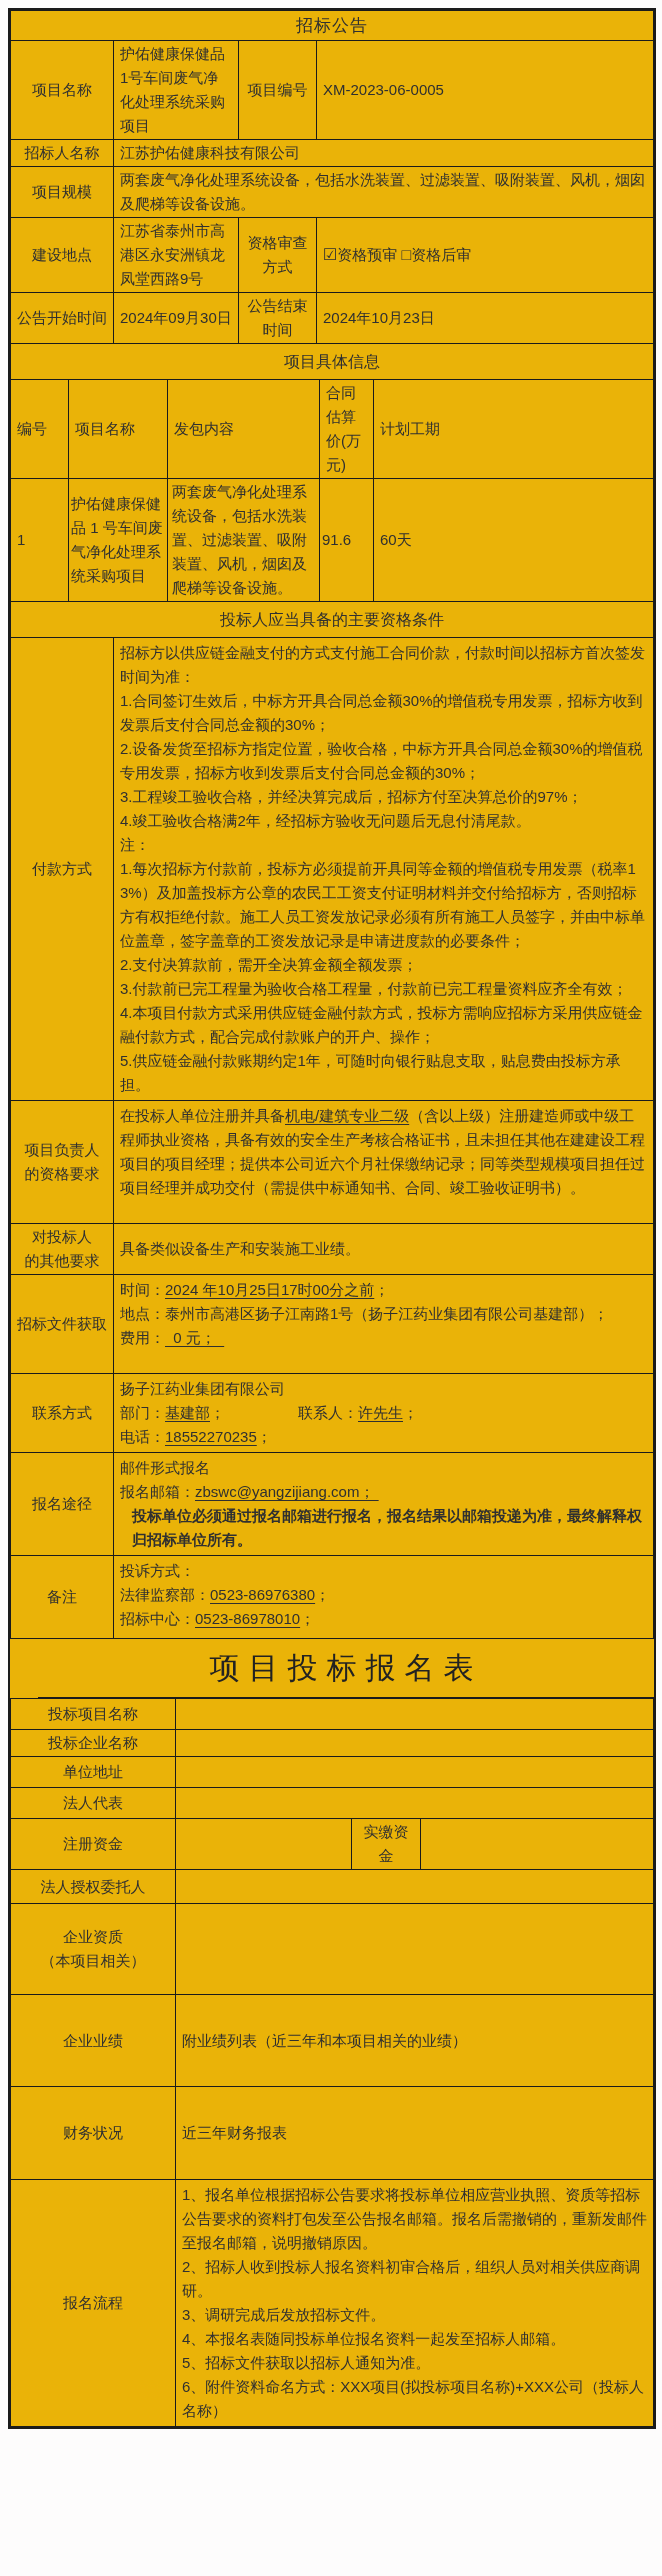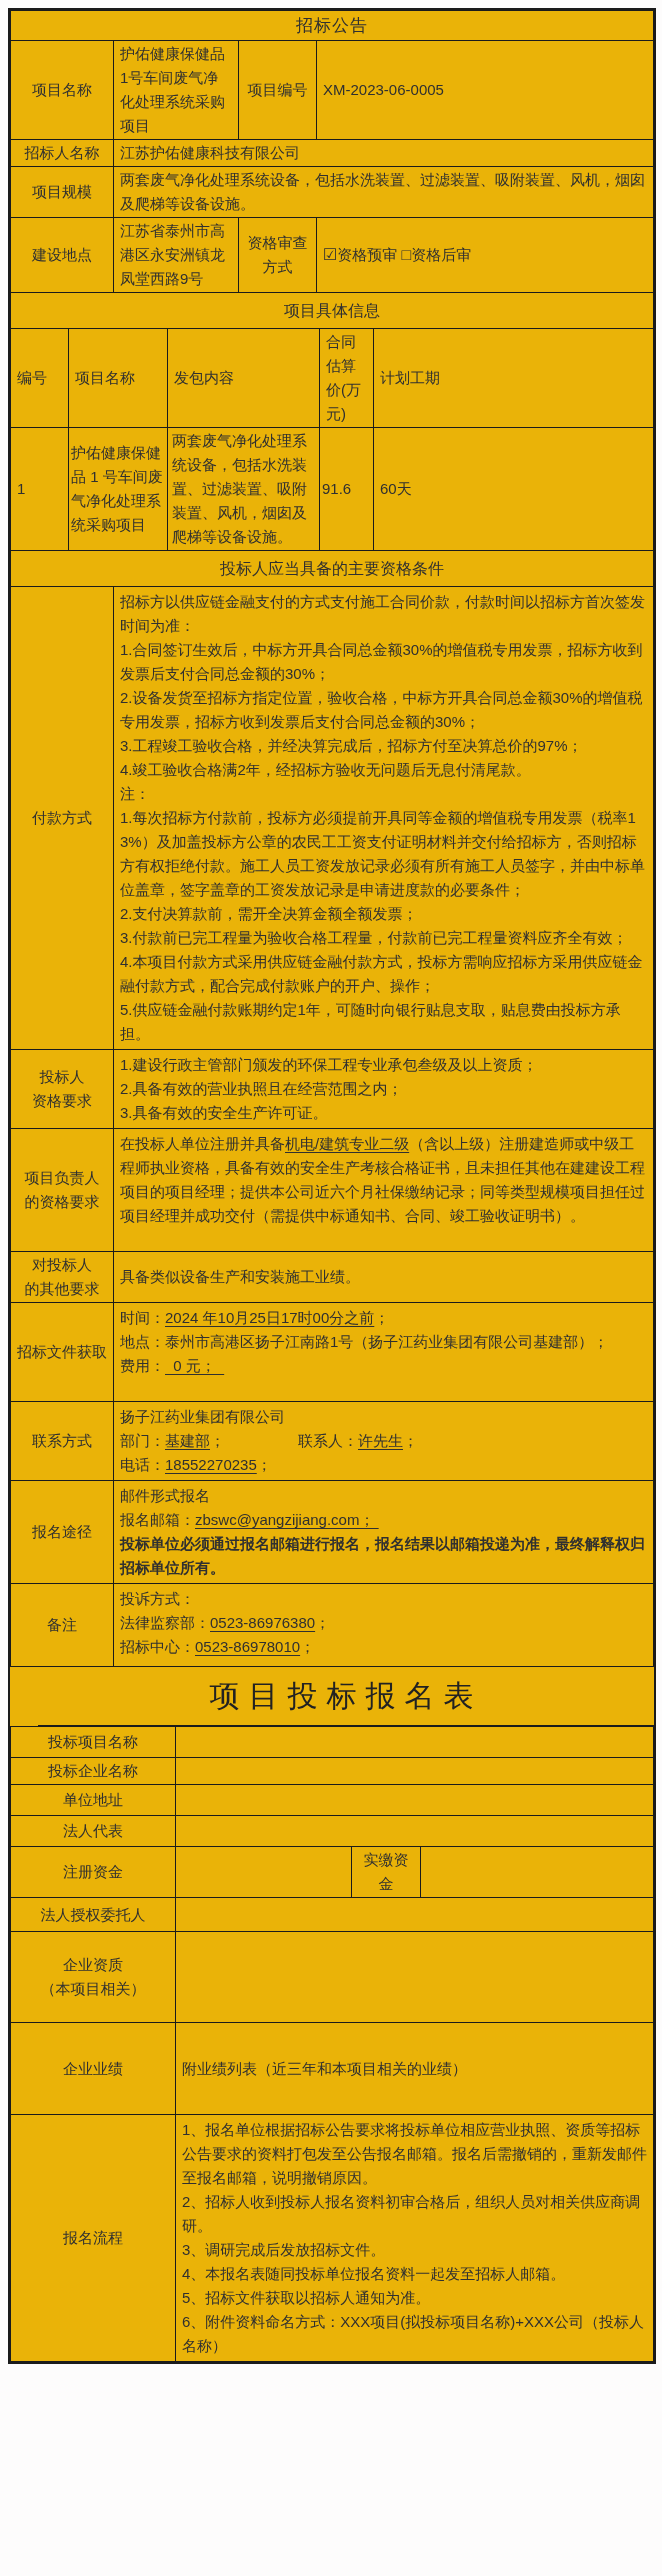--- a/index.html
+++ b/index.html
@@ -5,21 +5,21 @@
   html,body{margin:0;padding:0;background:#fdfcfc;}
   body{width:662px;min-height:2576px;font-family:"Liberation Sans","DejaVu Sans",sans-serif;color:#303030;}
   .doc{width:644px;margin:8px 0 0 8px;border:2px solid #1b1b1b;background:#eab308;}
   table{width:100%;border-collapse:collapse;table-layout:fixed;}
   .doc table + table{margin-top:-1px;}
   td{border:1px solid #1b1b1b;padding:1px 6px;font-size:15px;line-height:24px;vertical-align:middle;word-break:break-all;}
   .c{}
   .top{vertical-align:top;padding-top:3px;padding-bottom:3px;}
   .lbl{text-align:center;}
   .u{text-decoration:underline;text-underline-offset:3px;}
-  .b{font-weight:bold;}
+  .b{font-weight:bold;margin-left:12px;}
   .pre{white-space:pre-wrap;}
   .doc-title{height:27px;text-align:center;font-size:17px;letter-spacing:1px;}
   .sec-hd{height:33px;text-align:center;font-size:16px;}
   .form-title{height:58px;line-height:58px;text-align:center;font-family:Liberation Serif, serif;font-size:30px;letter-spacing:9px;color:#222;border-top:1px solid #1b1b1b;border-bottom:1px solid #1b1b1b;margin-top:-1px;margin-left:28px;}
   .gap{display:inline-block;width:73px;}
   p{margin:0;}
   .chk{font-size:16px;}
 </style>
 </head>
 <body>
@@ -52,20 +52,26 @@
       <td colspan="3">两套废气净化处理系统设备，包括水洗装置、过滤装置、吸附装置、风机，烟囱及爬梯等设备设施。</td>
     </tr>
     <tr style="height:75px">
       <td class="lbl">建设地点</td>
       <td class="c">江苏省泰州市高港区永安洲镇龙凤堂西路9号</td>
       <td class="lbl">资格审查方式</td>
       <td class="c">
         <span class="chk">☑</span><span>资格预审</span>
         <span class="chk">□</span><span>资格后审</span>
       </td>
+    </tr>
+    <tr style="height:50px">
+      <td class="lbl">公告开始时间</td>
+      <td class="c">2024年09月30日</td>
+      <td class="lbl">公告结束时间</td>
+      <td class="c">2024年10月23日</td>
     </tr>
     <tr>
       <td colspan="4" class="sec-hd">项目具体信息</td>
     </tr>
   </tbody>
     </table>
 
   <table>
     <colgroup>
         <col style="width:58px">
@@ -110,31 +116,20 @@
         <p>3.工程竣工验收合格，并经决算完成后，招标方付至决算总价的97%；</p>
         <p>4.竣工验收合格满2年，经招标方验收无问题后无息付清尾款。</p>
         <p>注：</p>
         <p>1.每次招标方付款前，投标方必须提前开具同等金额的增值税专用发票（税率13%）及加盖投标方公章的农民工工资支付证明材料并交付给招标方，否则招标方有权拒绝付款。施工人员工资发放记录必须有所有施工人员签字，并由中标单位盖章，签字盖章的工资发放记录是申请进度款的必要条件；</p>
         <p>2.支付决算款前，需开全决算金额全额发票；</p>
         <p>3.付款前已完工程量为验收合格工程量，付款前已完工程量资料应齐全有效；</p>
         <p>4.本项目付款方式采用供应链金融付款方式，投标方需响应招标方采用供应链金融付款方式，配合完成付款账户的开户、操作；</p>
         <p>5.供应链金融付款账期约定1年，可随时向银行贴息支取，贴息费由投标方承担。</p>
       </td>
     </tr>
-    <tr style="height:73px">
-      <td class="lbl">
-        <div>投标人</div>
-        <div>资格要求</div>
-      </td>
-      <td class="top">
-        <p>1.建设行政主管部门颁发的环保工程专业承包叁级及以上资质；</p>
-        <p>2.具备有效的营业执照且在经营范围之内；</p>
-        <p>3.具备有效的安全生产许可证。</p>
-      </td>
-    </tr>
     <tr style="height:123px">
       <td class="lbl">
         <div>项目负责人</div>
         <div>的资格要求</div>
       </td>
       <td class="top">
         <span>在投标人单位注册并具备</span><span class="u">机电/建筑专业二级</span><span>（含以上级）注册建造师或中级工程师执业资格，具备有效的安全生产考核合格证书，且未担任其他在建建设工程项目的项目经理；提供本公司近六个月社保缴纳记录；同等类型规模项目担任过项目经理并成功交付（需提供中标通知书、合同、竣工验收证明书）。</span>
       </td>
     </tr>
     <tr style="height:48px">
@@ -218,20 +213,24 @@
     <tr style="height:91px">
       <td class="lbl">
         <div>企业资质</div>
         <div>（本项目相关）</div>
       </td>
       <td colspan="3"></td>
     </tr>
     <tr style="height:92px">
       <td class="lbl">企业业绩</td>
       <td colspan="3" class="c">附业绩列表（近三年和本项目相关的业绩）</td>
+    </tr>
+    <tr style="height:93px">
+      <td class="lbl">财务状况</td>
+      <td colspan="3" class="c">近三年财务报表</td>
     </tr>
     <tr>
       <td class="lbl">报名流程</td>
       <td colspan="3" class="top">
         <p>1、报名单位根据招标公告要求将投标单位相应营业执照、资质等招标公告要求的资料打包发至公告报名邮箱。报名后需撤销的，重新发邮件至报名邮箱，说明撤销原因。</p>
         <p>2、招标人收到投标人报名资料初审合格后，组织人员对相关供应商调研。</p>
         <p>3、调研完成后发放招标文件。</p>
         <p>4、本报名表随同投标单位报名资料一起发至招标人邮箱。</p>
         <p>5、招标文件获取以招标人通知为准。</p>
         <p>6、附件资料命名方式：XXX项目(拟投标项目名称)+XXX公司（投标人名称）</p>

